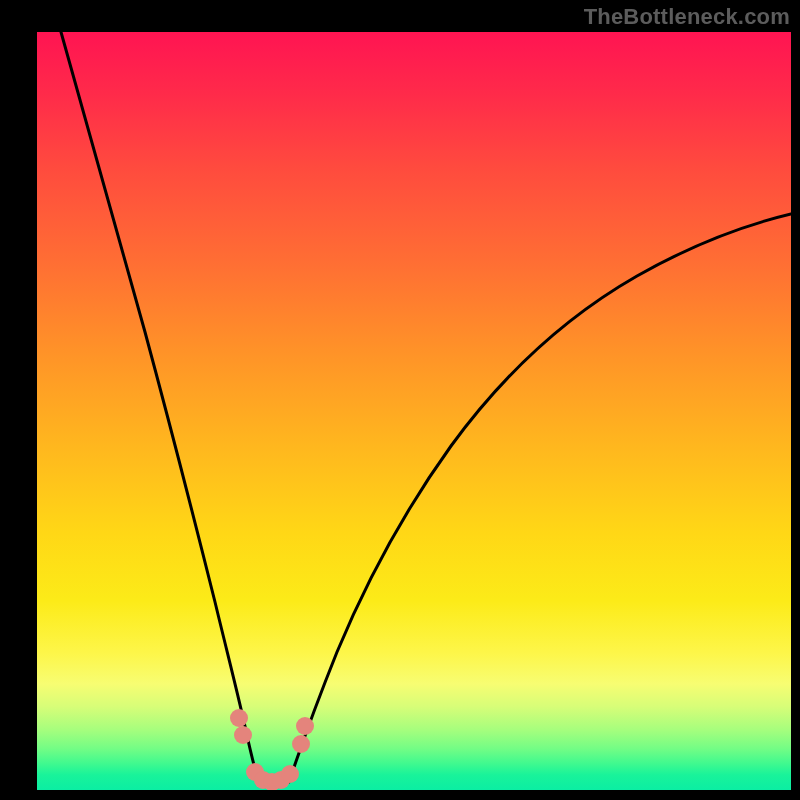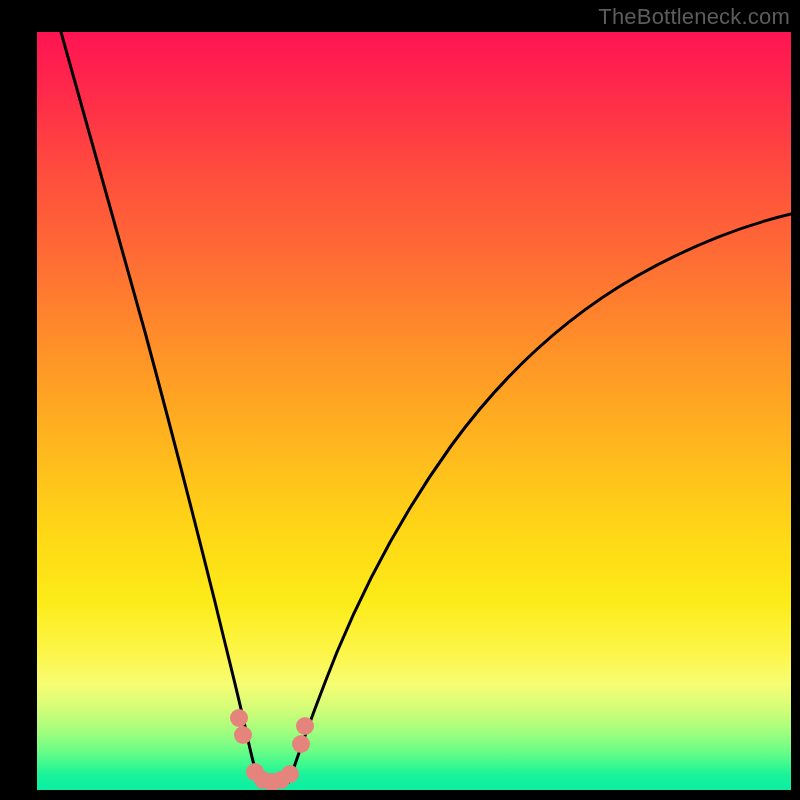--- a/index.html
+++ b/index.html
@@ -18,21 +18,21 @@
     width: 800px;
     height: 800px;
     background: #000;
   }
   .watermark {
     position: absolute;
     top: 4px;
     right: 10px;
     color: #5c5c5c;
     font-size: 22px;
-    font-weight: 400;
+    font-weight: 700;
     letter-spacing: 0.2px;
     z-index: 10;
   }
   .plot {
     position: absolute;
     left: 37px;
     top: 32px;
     width: 754px;
     height: 758px;
   }

